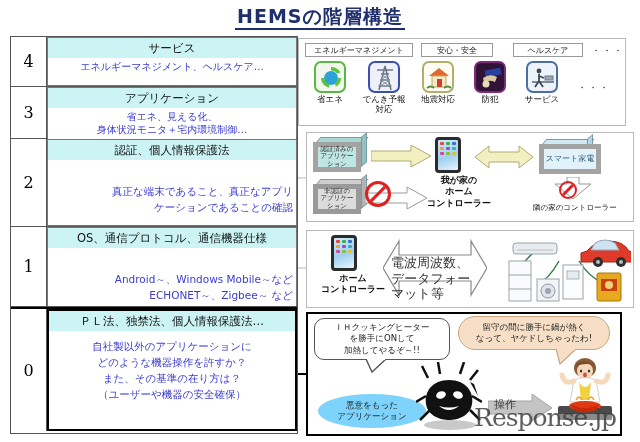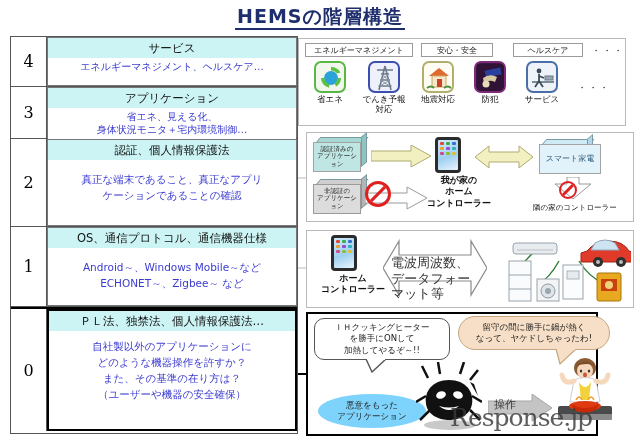--- a/index.html
+++ b/index.html
@@ -41,41 +41,41 @@
     background:#cdf4f4;color:#111;
     font-size:11.5px;text-align:center;padding:3px 2px 3px 2px;
     line-height:1.25;
   }
   .bd{
     background:#ffffff;color:#3b3bd0;
     font-size:10px;text-align:center;padding:2px 3px 3px 3px;
     line-height:1.3;flex:1;
   }
   .bd.big{font-size:10.5px;padding-top:8px;line-height:1.5;}
-  .bd.mid{padding-top:12px;line-height:1.45;font-size:10.5px;}
+  .bd.mid{padding-top:24px;line-height:1.45;font-size:10.5px;text-align:right;}
   .r4{height:50px;}
   .r3{height:52px;}
   .r2{height:88px;}
   .r1{height:80px;}
   .r0{height:124px;}
   .r0 .cellbox{border:2.5px solid #000;}
   .row.bold-top{border-top:2.5px solid #000;}
 
   
   .conn{position:absolute;left:0;top:0;width:640px;height:442px;pointer-events:none;}
 
   
   .panel{
     position:absolute;box-sizing:border-box;
     border:1px solid #b9b9b9;background:#fff;
   }
   .p-service{left:298px;top:38px;width:328px;height:88px;}
   .p-sec{left:306px;top:132px;width:328px;height:90px;}
   .p-os{left:306px;top:230px;width:328px;height:78px;}
-  .p-law{left:306px;top:312px;width:292px;height:124px;border:2.5px solid #000;}
+  .p-law{left:306px;top:312px;width:316px;height:124px;border:2.5px solid #000;}
 
   
   .tagrow{position:absolute;top:4px;left:6px;width:316px;height:15px;}
   .tag{
     position:absolute;top:0;height:14px;line-height:14px;
     border:1px solid #9a9a9a;background:#fff;color:#222;
     font-size:8px;text-align:center;box-sizing:border-box;
   }
   .dots{position:absolute;font-size:10px;color:#444;letter-spacing:1px;}
 
@@ -84,21 +84,21 @@
   .ibox{
     width:32px;height:32px;margin:0 auto;border-radius:7px;
     box-sizing:border-box;position:relative;overflow:hidden;
   }
   .ilabel{font-size:8.5px;color:#111;margin-top:2px;line-height:1.15;}
 
   
   .cube{position:absolute;box-sizing:border-box;}
   .cube .face{
     position:absolute;left:0;top:5px;width:48px;height:30px;
-    border:1px solid #a3a3a3;box-sizing:border-box;
+    border:5px solid #a3a3a3;box-sizing:border-box;
     display:flex;flex-direction:column;align-items:center;justify-content:center;
     font-size:6.5px;color:#222;line-height:1.15;text-align:center;
   }
   .cube .top{
     position:absolute;left:5px;top:0;width:48px;height:6px;
     background:inherit;border:1px solid #7a9ba3;
     transform:skewX(-40deg);box-sizing:border-box;
   }
   .cube .side{
     position:absolute;left:48px;top:0;width:6px;height:30px;

